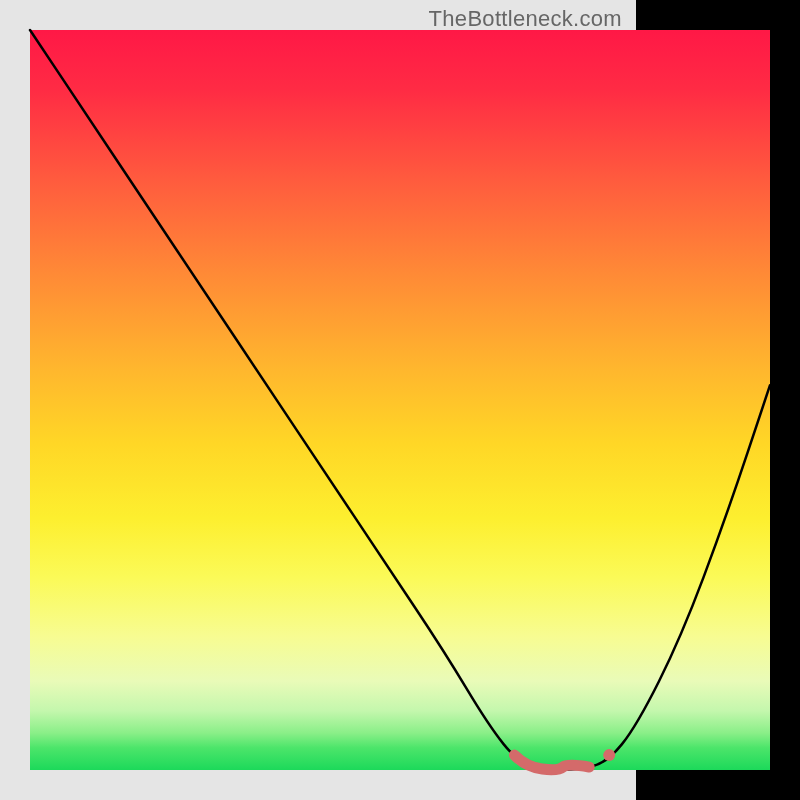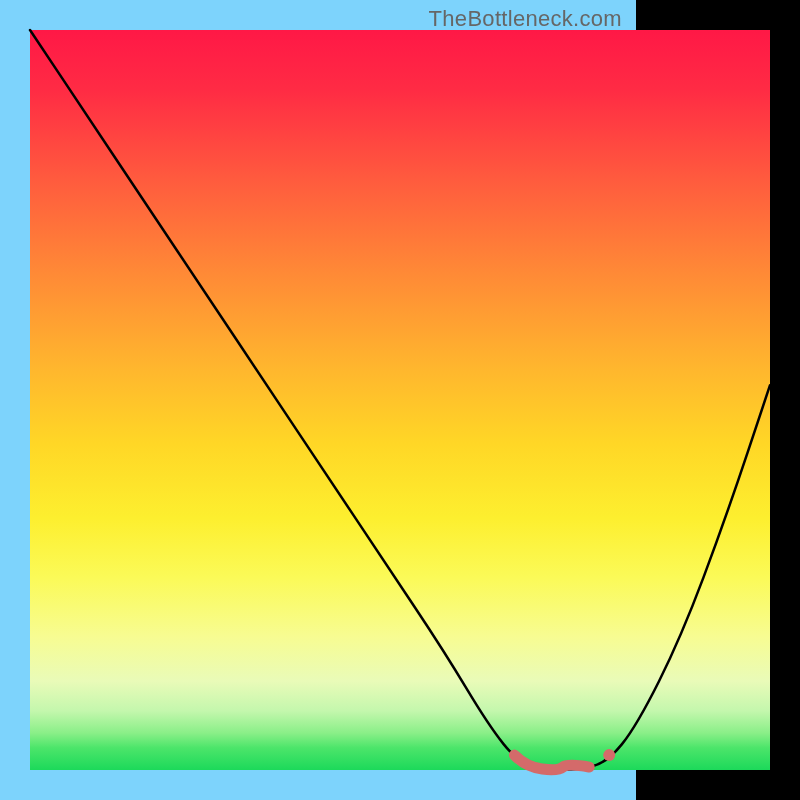--- a/index.html
+++ b/index.html
@@ -8,21 +8,21 @@
     width: 800px;
     height: 800px;
     background: #000;
     overflow: hidden;
     font-family: Arial, Helvetica, sans-serif;
   }
   .frame {
     position: relative;
     width: 636px;
     height: 800px;
-    background: #7dd3fc;
+    background: #e5e5e5;
   }
   .plot-area {
     position: absolute;
     left: 30px;
     top: 30px;
     width: 740px;
     height: 740px;
     
     background: linear-gradient(to bottom,
       #ff1846 0%,

